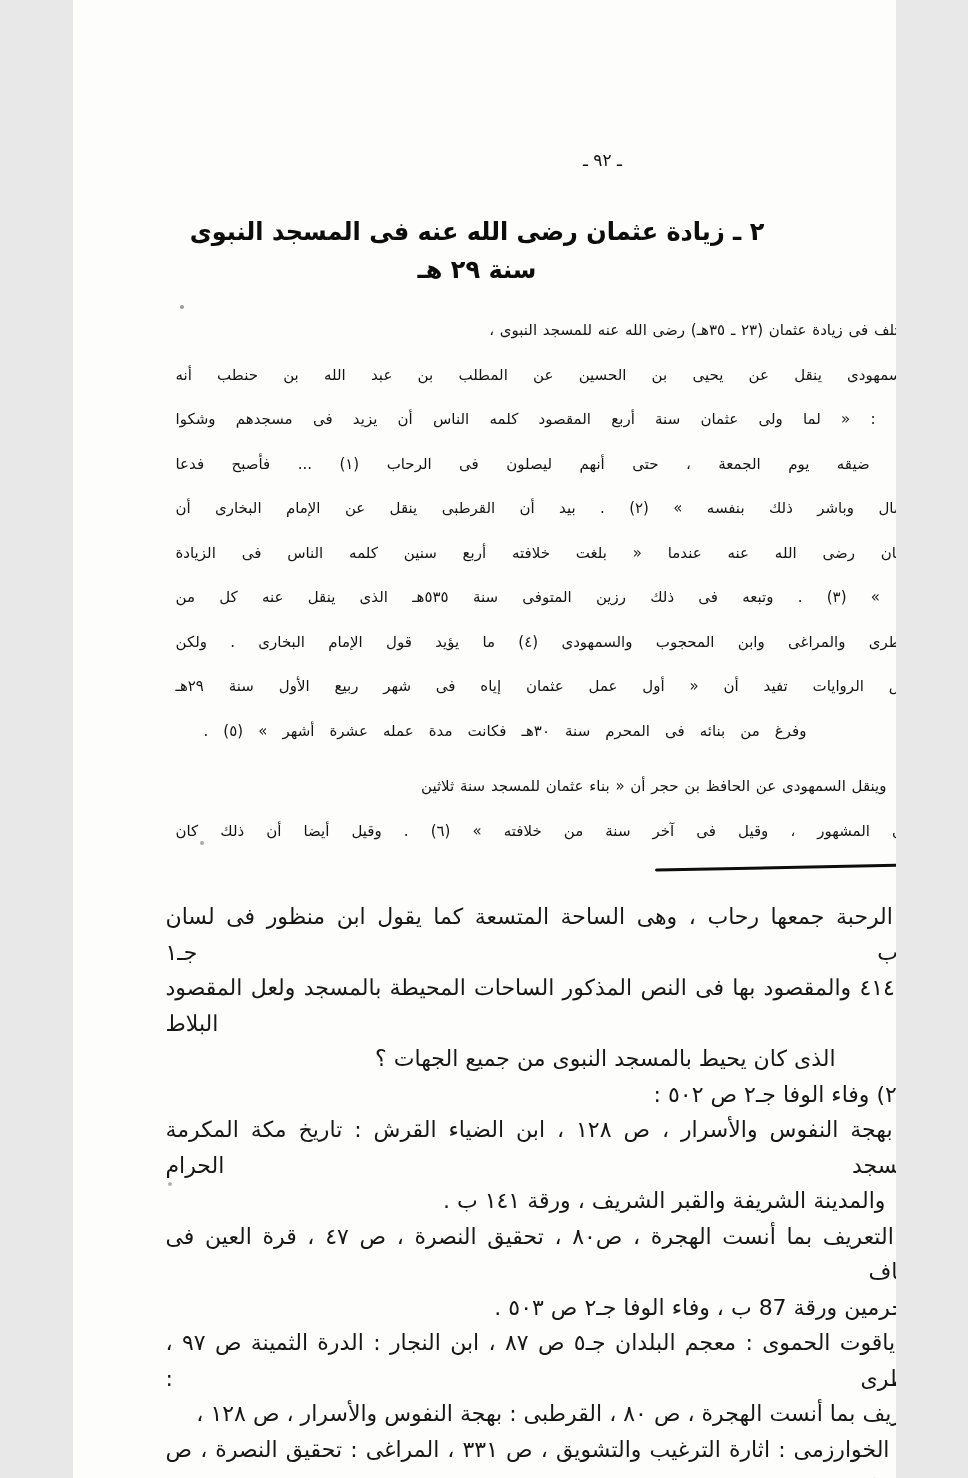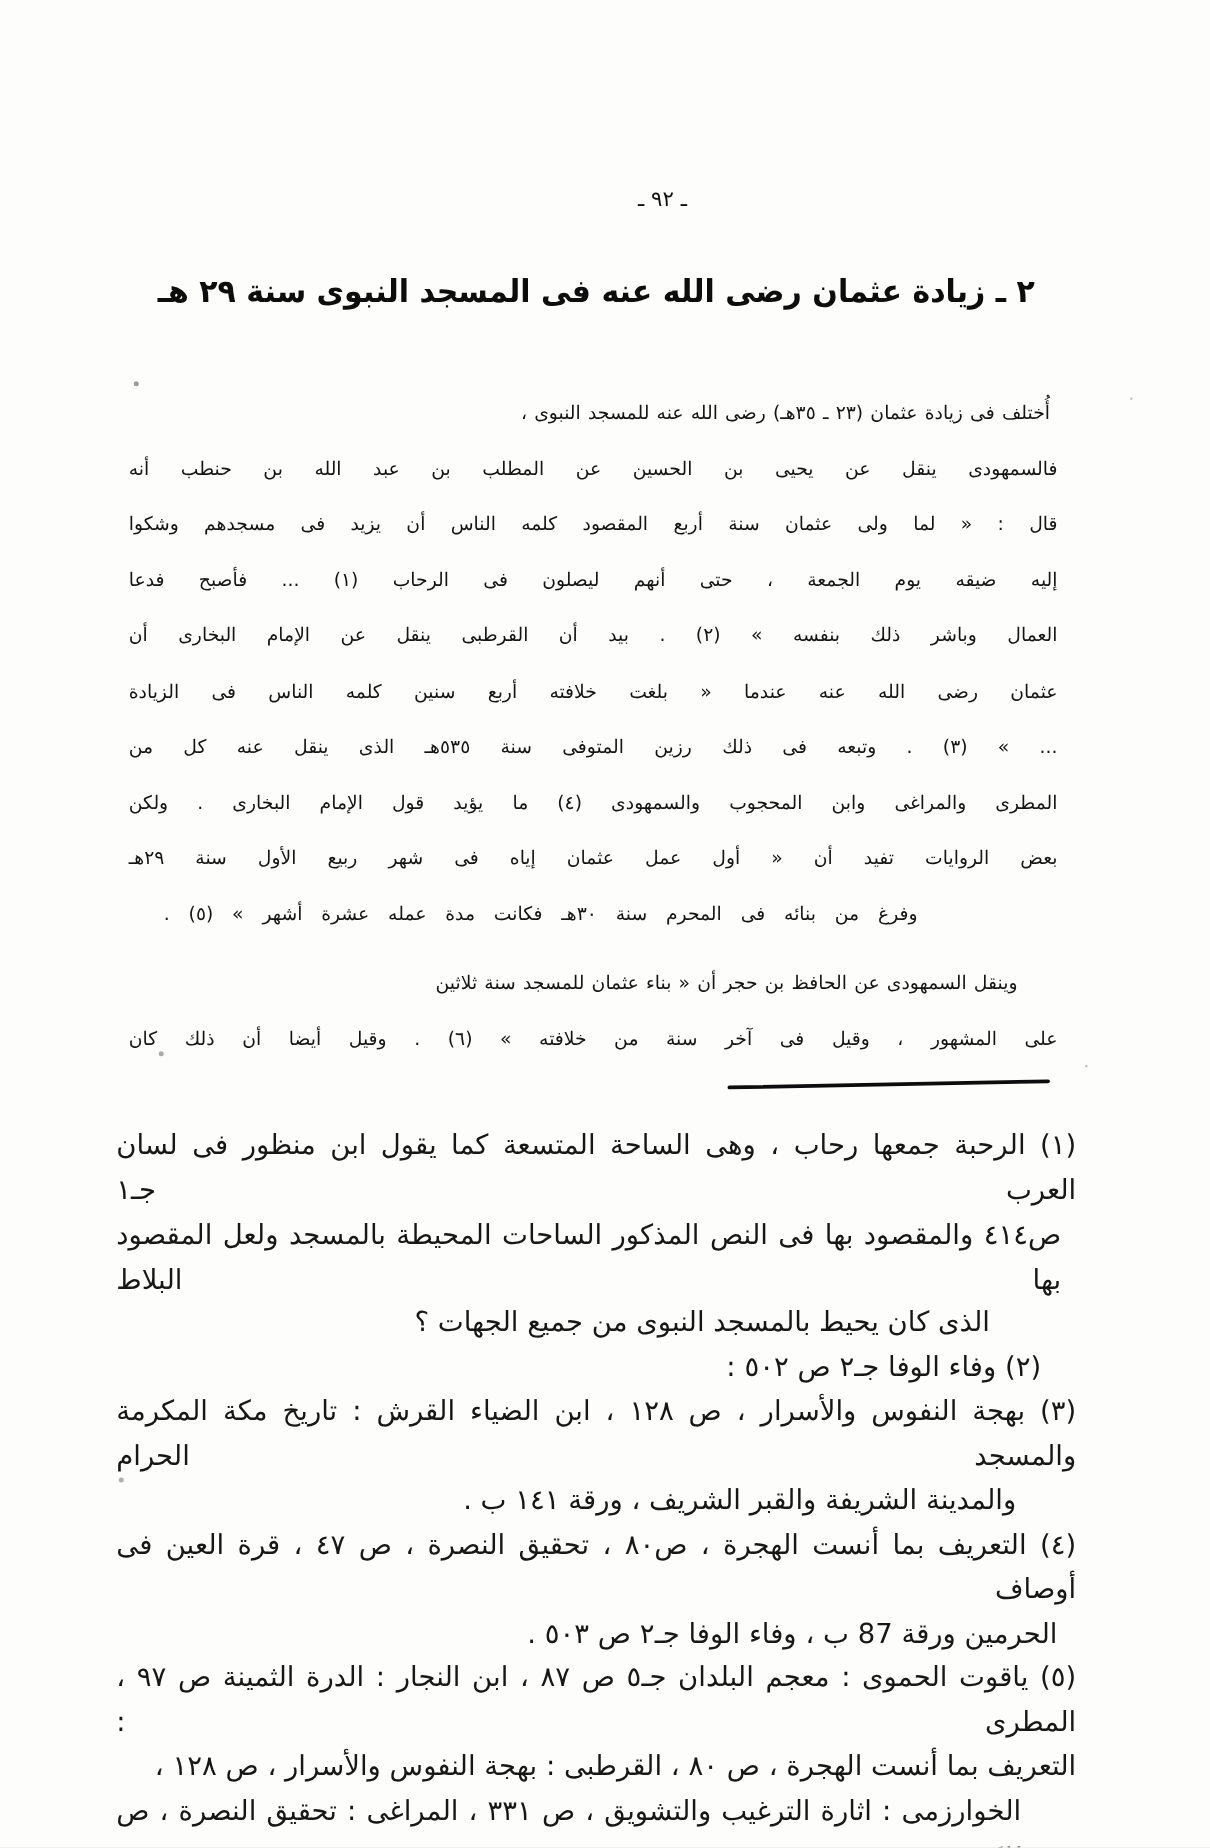--- a/index.html
+++ b/index.html
@@ -1,18 +1,18 @@
 <!DOCTYPE html>
 <html lang="ar"><head>
 <meta charset="utf-8">
 <style>
   html,body{margin:0;padding:0;background:#e8e8e8;}
   .page{
     position:relative;
-    width:968px;height:1478px;
+    width:823px;height:1478px;
     margin:0 auto;
     background:#fdfdfb;
     font-family:"DejaVu Sans", sans-serif;
     color:#161616;
     overflow:hidden;
   }
   .pagenum{
     position:absolute;top:150px;left:455px;width:150px;
     direction:rtl;text-align:center;
     font-size:17px;letter-spacing:3px;color:#111;
@@ -55,21 +55,21 @@
     text-align:justify;
     text-align-last:justify;
   }
   .fl.start{text-align-last:right;}
   .in12{margin-right:12px;font-family:Liberation Serif, serif;}
   .in15{margin-right:15px;}
   .in20{margin-right:30px;font-style:italic;}
   .in28{margin-right:28px;}
   .in44{margin-right:44px;}
   .in48{margin-right:48px;}
-  .in95{margin-right:69px;}
+  .in95{margin-right:98px;}
   .speckles{
     position:absolute;top:0;left:0;width:2px;height:2px;
     background:transparent;
     box-shadow:
       108px 306px 0 1px #9a9a9a,
       96px 1183px 0 1px #b0b0b0,
       868px 852px 0 0px #c0c0c0,
       128px 842px 0 1px #aaaaaa,
       904px 318px 0 0px #c6c6c6;
     border-radius:50%;

